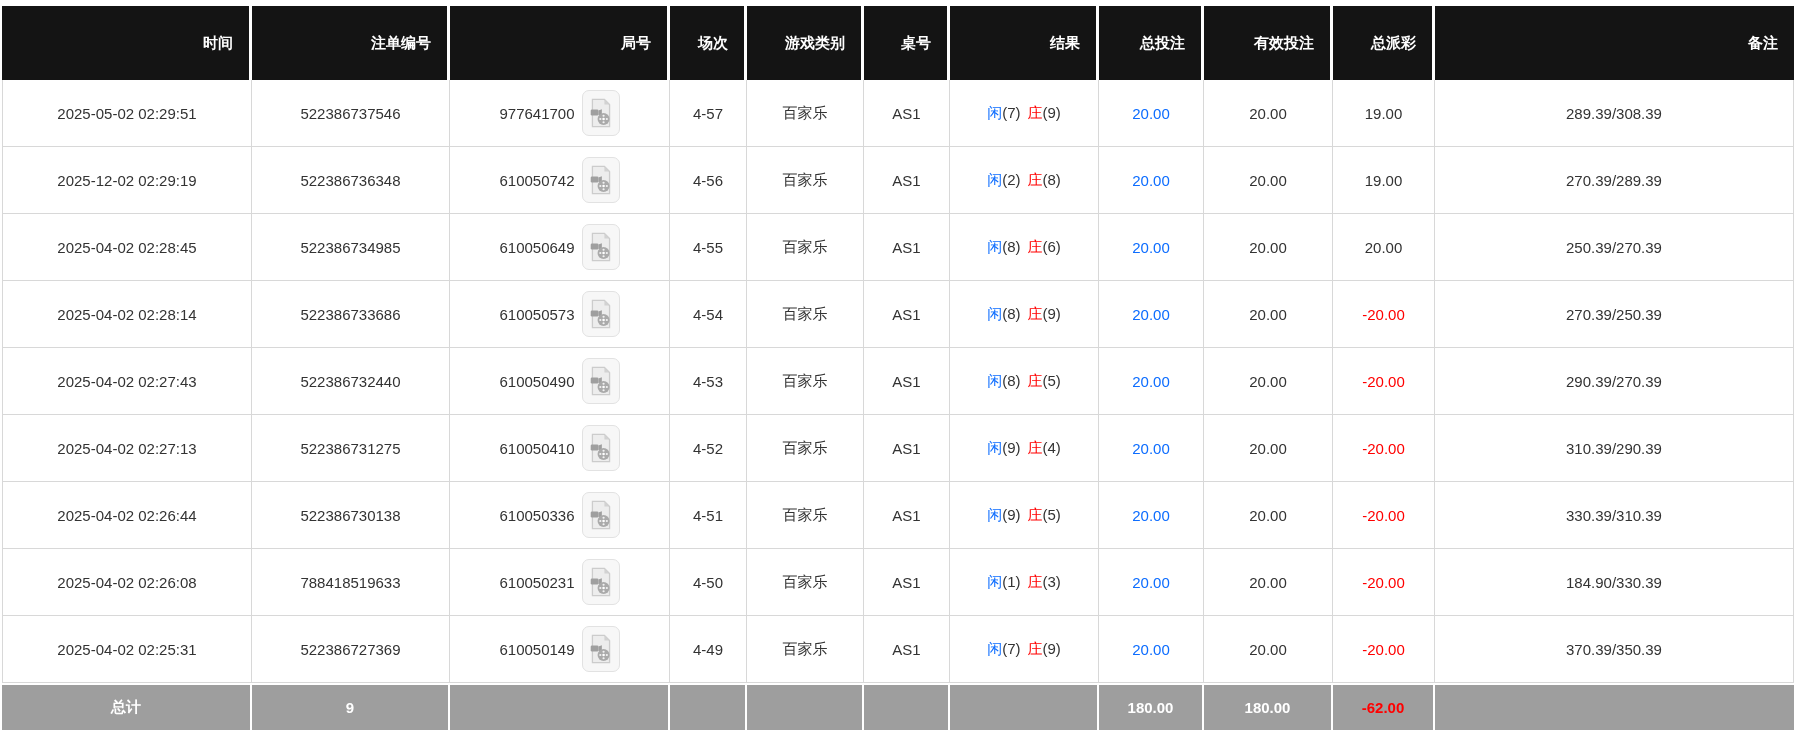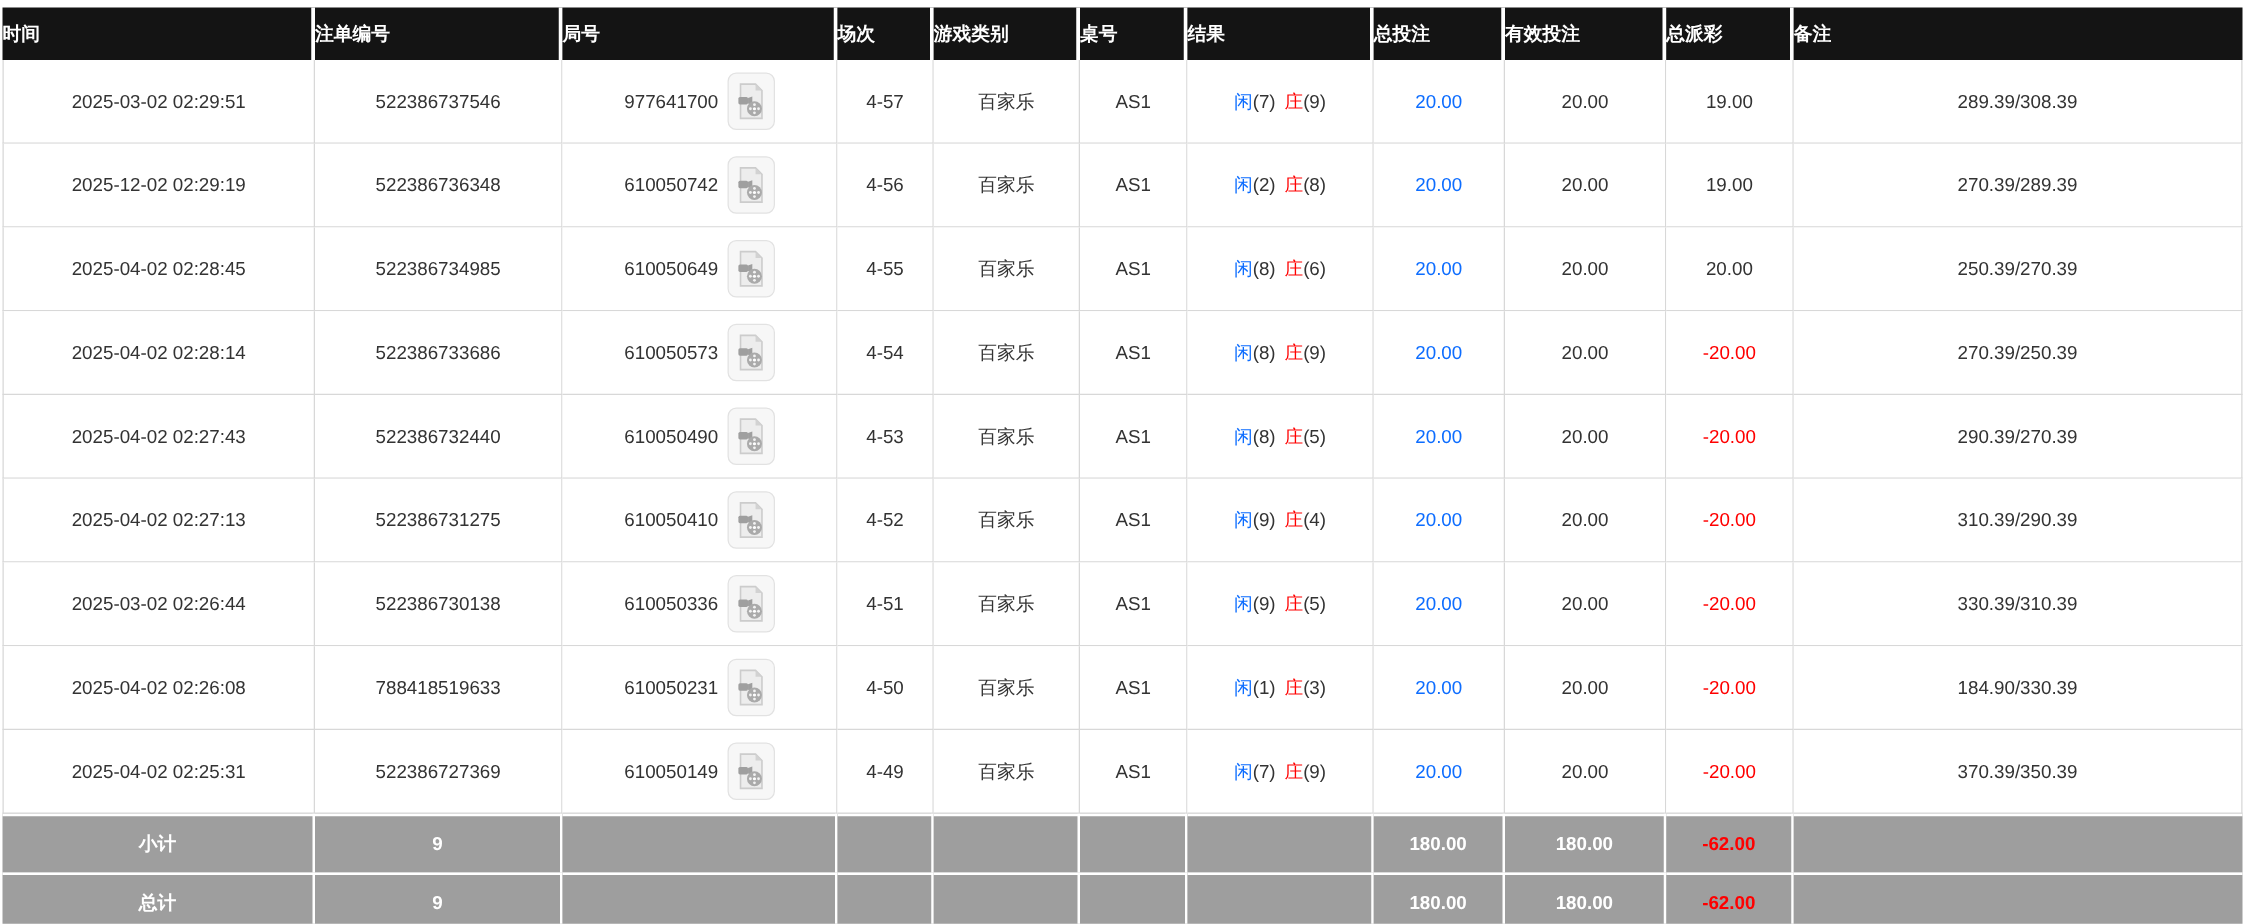--- a/index.html
+++ b/index.html
@@ -17,24 +17,24 @@
     border-spacing: 0;
     table-layout: fixed;
     width: 1792px;
   }
   thead th {
     background: var(--header-bg, #141414);
     color: #fff;
     font-weight: bold;
     font-size: 15px;
     height: 42px;
-    text-align: left;
+    text-align: right;
     vertical-align: middle;
     border-right: 3px solid #fff;
-    padding: 0;
+    padding: 16px;
   }
   thead th:last-child { border-right: none; }
   tbody td {
     background: #fff;
     height: 66px;
     text-align: center;
     vertical-align: middle;
     border-bottom: 1px solid var(--grid-line, #d8d8d8);
     border-right: 1px solid var(--grid-line, #d8d8d8);
     padding: 0;
@@ -106,21 +106,21 @@
         <th>桌号</th>
         <th>结果</th>
         <th>总投注</th>
         <th>有效投注</th>
         <th>总派彩</th>
         <th>备注</th>
       </tr>
     </thead>
     <tbody id="rows">
         <tr>
-    <td>2025-03-02 02:29:51</td>
+    <td>2025-05-02 02:29:51</td>
     <td>522386737546</td>
     <td>
       <span class="round-wrap">
         <span>977641700</span>
         <span class="video-btn">
           <svg width="24" height="30" viewBox="0 0 28 34">
             <path d="M4 1 h14 l6 6 v26 h-20 z" fill="#ededed" stroke="#cccccc" stroke-width="1.5"></path>
             <path d="M18 1 l6 6 h-6 z" fill="#d2d2d2"></path>
             <rect x="2" y="13" width="9" height="7" rx="1.5" fill="#9f9f9f"></rect>
             <polygon points="11,14 15,12.5 15,20.5 11,19" fill="#9f9f9f"></polygon>
@@ -304,21 +304,21 @@
     <td>AS1</td>
     <td>
       <span class="player">闲</span><span class="score gap">(9)</span><span class="banker">庄</span><span class="score">(4)</span>
     </td>
     <td class="blue">20.00</td>
     <td>20.00</td>
     <td class="neg">-20.00</td>
     <td>310.39/290.39</td>
   </tr>
         <tr>
-    <td>2025-03-02 02:26:44</td>
+    <td>2025-04-02 02:26:44</td>
     <td>522386730138</td>
     <td>
       <span class="round-wrap">
         <span>610050336</span>
         <span class="video-btn">
           <svg width="24" height="30" viewBox="0 0 28 34">
             <path d="M4 1 h14 l6 6 v26 h-20 z" fill="#ededed" stroke="#cccccc" stroke-width="1.5"></path>
             <path d="M18 1 l6 6 h-6 z" fill="#d2d2d2"></path>
             <rect x="2" y="13" width="9" height="7" rx="1.5" fill="#9f9f9f"></rect>
             <polygon points="11,14 15,12.5 15,20.5 11,19" fill="#9f9f9f"></polygon>
@@ -404,33 +404,20 @@
     <td>
       <span class="player">闲</span><span class="score gap">(7)</span><span class="banker">庄</span><span class="score">(9)</span>
     </td>
     <td class="blue">20.00</td>
     <td>20.00</td>
     <td class="neg">-20.00</td>
     <td>370.39/350.39</td>
   </tr>
       </tbody>
     <tfoot>
-      <tr>
-        <td>小计</td>
-        <td>9</td>
-        <td></td>
-        <td></td>
-        <td></td>
-        <td></td>
-        <td></td>
-        <td>180.00</td>
-        <td>180.00</td>
-        <td class="neg">-62.00</td>
-        <td></td>
-      </tr>
       <tr>
         <td>总计</td>
         <td>9</td>
         <td></td>
         <td></td>
         <td></td>
         <td></td>
         <td></td>
         <td>180.00</td>
         <td>180.00</td>

